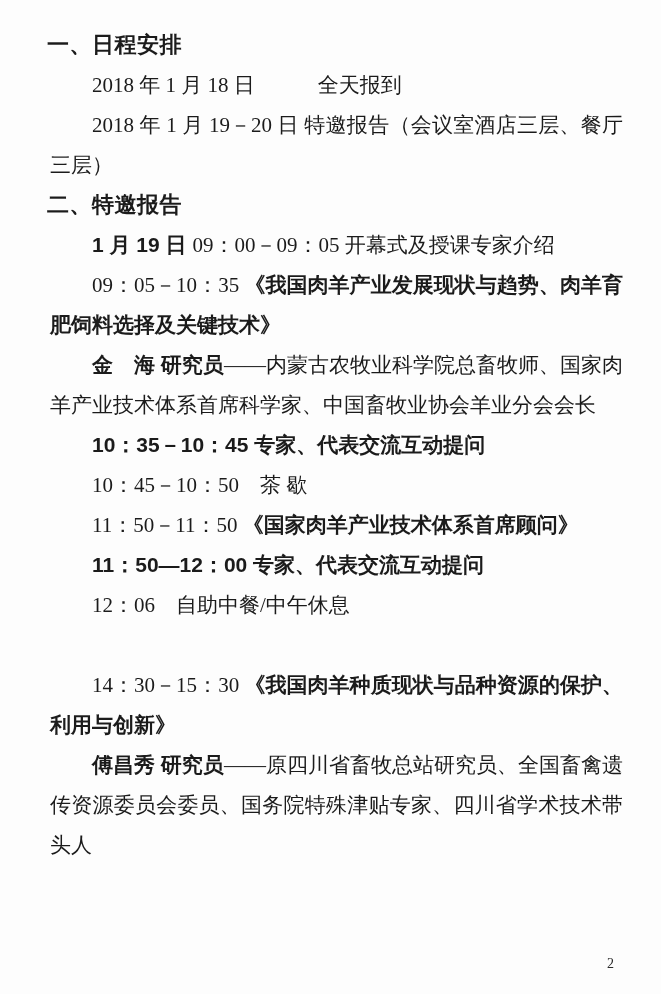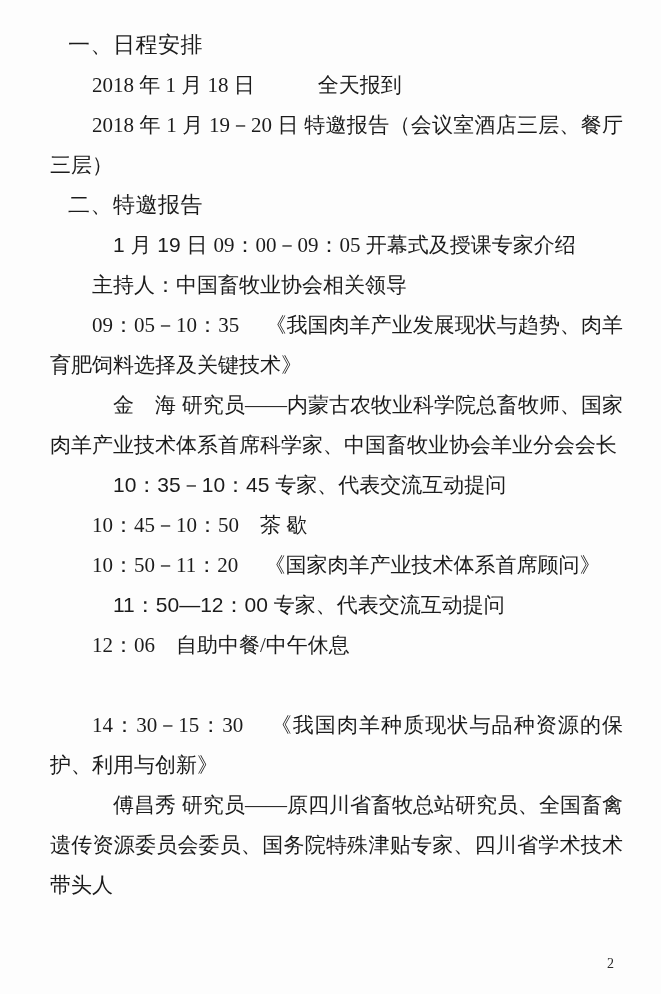--- a/index.html
+++ b/index.html
@@ -36,22 +36,21 @@
     font-size: 22px;
     margin-left: -3px;
     text-align: left;
     letter-spacing: 0.5px;
   }
   .run {
     
   }
   .run.b {
     font-family: "Liberation Sans", "DejaVu Sans", sans-serif;
-    font-weight: 400;
-    margin-left: 21px;
+    font-weight: 700;
   }
   p.spacer {
     height: 40px;
   }
   .page-number {
     position: absolute;
     right: 47px;
     bottom: 23px;
     font-size: 14px;
     color: #2a2a2a;
@@ -61,26 +60,25 @@
 </head>
 <body>
 
 <div class="page">
   <div class="content" id="doc">
       <p class="heading"><span class="run b">一、日程安排</span></p>
       <p class="indent"><span class="run">2018 年 1 月 18 日　　　全天报到</span></p>
       <p class="indent"><span class="run">2018 年 1 月 19－20 日 特邀报告（会议室酒店三层、餐厅三层）</span></p>
       <p class="heading"><span class="run b">二、特邀报告</span></p>
       <p class="indent"><span class="run b">1 月 19 日 </span><span class="run">09：00－09：05 开幕式及授课专家介绍</span></p>
-      <p class="indent"><span class="run">主持人：中国畜牧业协会相关领导</span></p>
       <p class="indent"><span class="run">09：05－10：35 </span><span class="run b">《我国肉羊产业发展现状与趋势、肉羊育肥饲料选择及关键技术》</span></p>
       <p class="indent"><span class="run b">金　海 研究员</span><span class="run">——内蒙古农牧业科学院总畜牧师、国家肉羊产业技术体系首席科学家、中国畜牧业协会羊业分会会长</span></p>
       <p class="indent"><span class="run b">10：35－10：45 专家、代表交流互动提问</span></p>
       <p class="indent"><span class="run">10：45－10：50　茶 歇</span></p>
-      <p class="indent"><span class="run">10：50－11：20 </span><span class="run b">《国家肉羊产业技术体系首席顾问》</span></p>
+      <p class="indent"><span class="run">11：50－11：50 </span><span class="run b">《国家肉羊产业技术体系首席顾问》</span></p>
       <p class="indent"><span class="run b">11：50—12：00 专家、代表交流互动提问</span></p>
       <p class="indent"><span class="run">12：06　自助中餐/中午休息</span></p>
       <p class="spacer"></p>
       <p class="indent"><span class="run">14：30－15：30 </span><span class="run b">《我国肉羊种质现状与品种资源的保护、利用与创新》</span></p>
       <p class="indent"><span class="run b">傅昌秀 研究员</span><span class="run">——原四川省畜牧总站研究员、全国畜禽遗传资源委员会委员、国务院特殊津贴专家、四川省学术技术带头人</span></p>
     </div>
   <div class="page-number">2</div>
 </div>
 
 </body></html>

